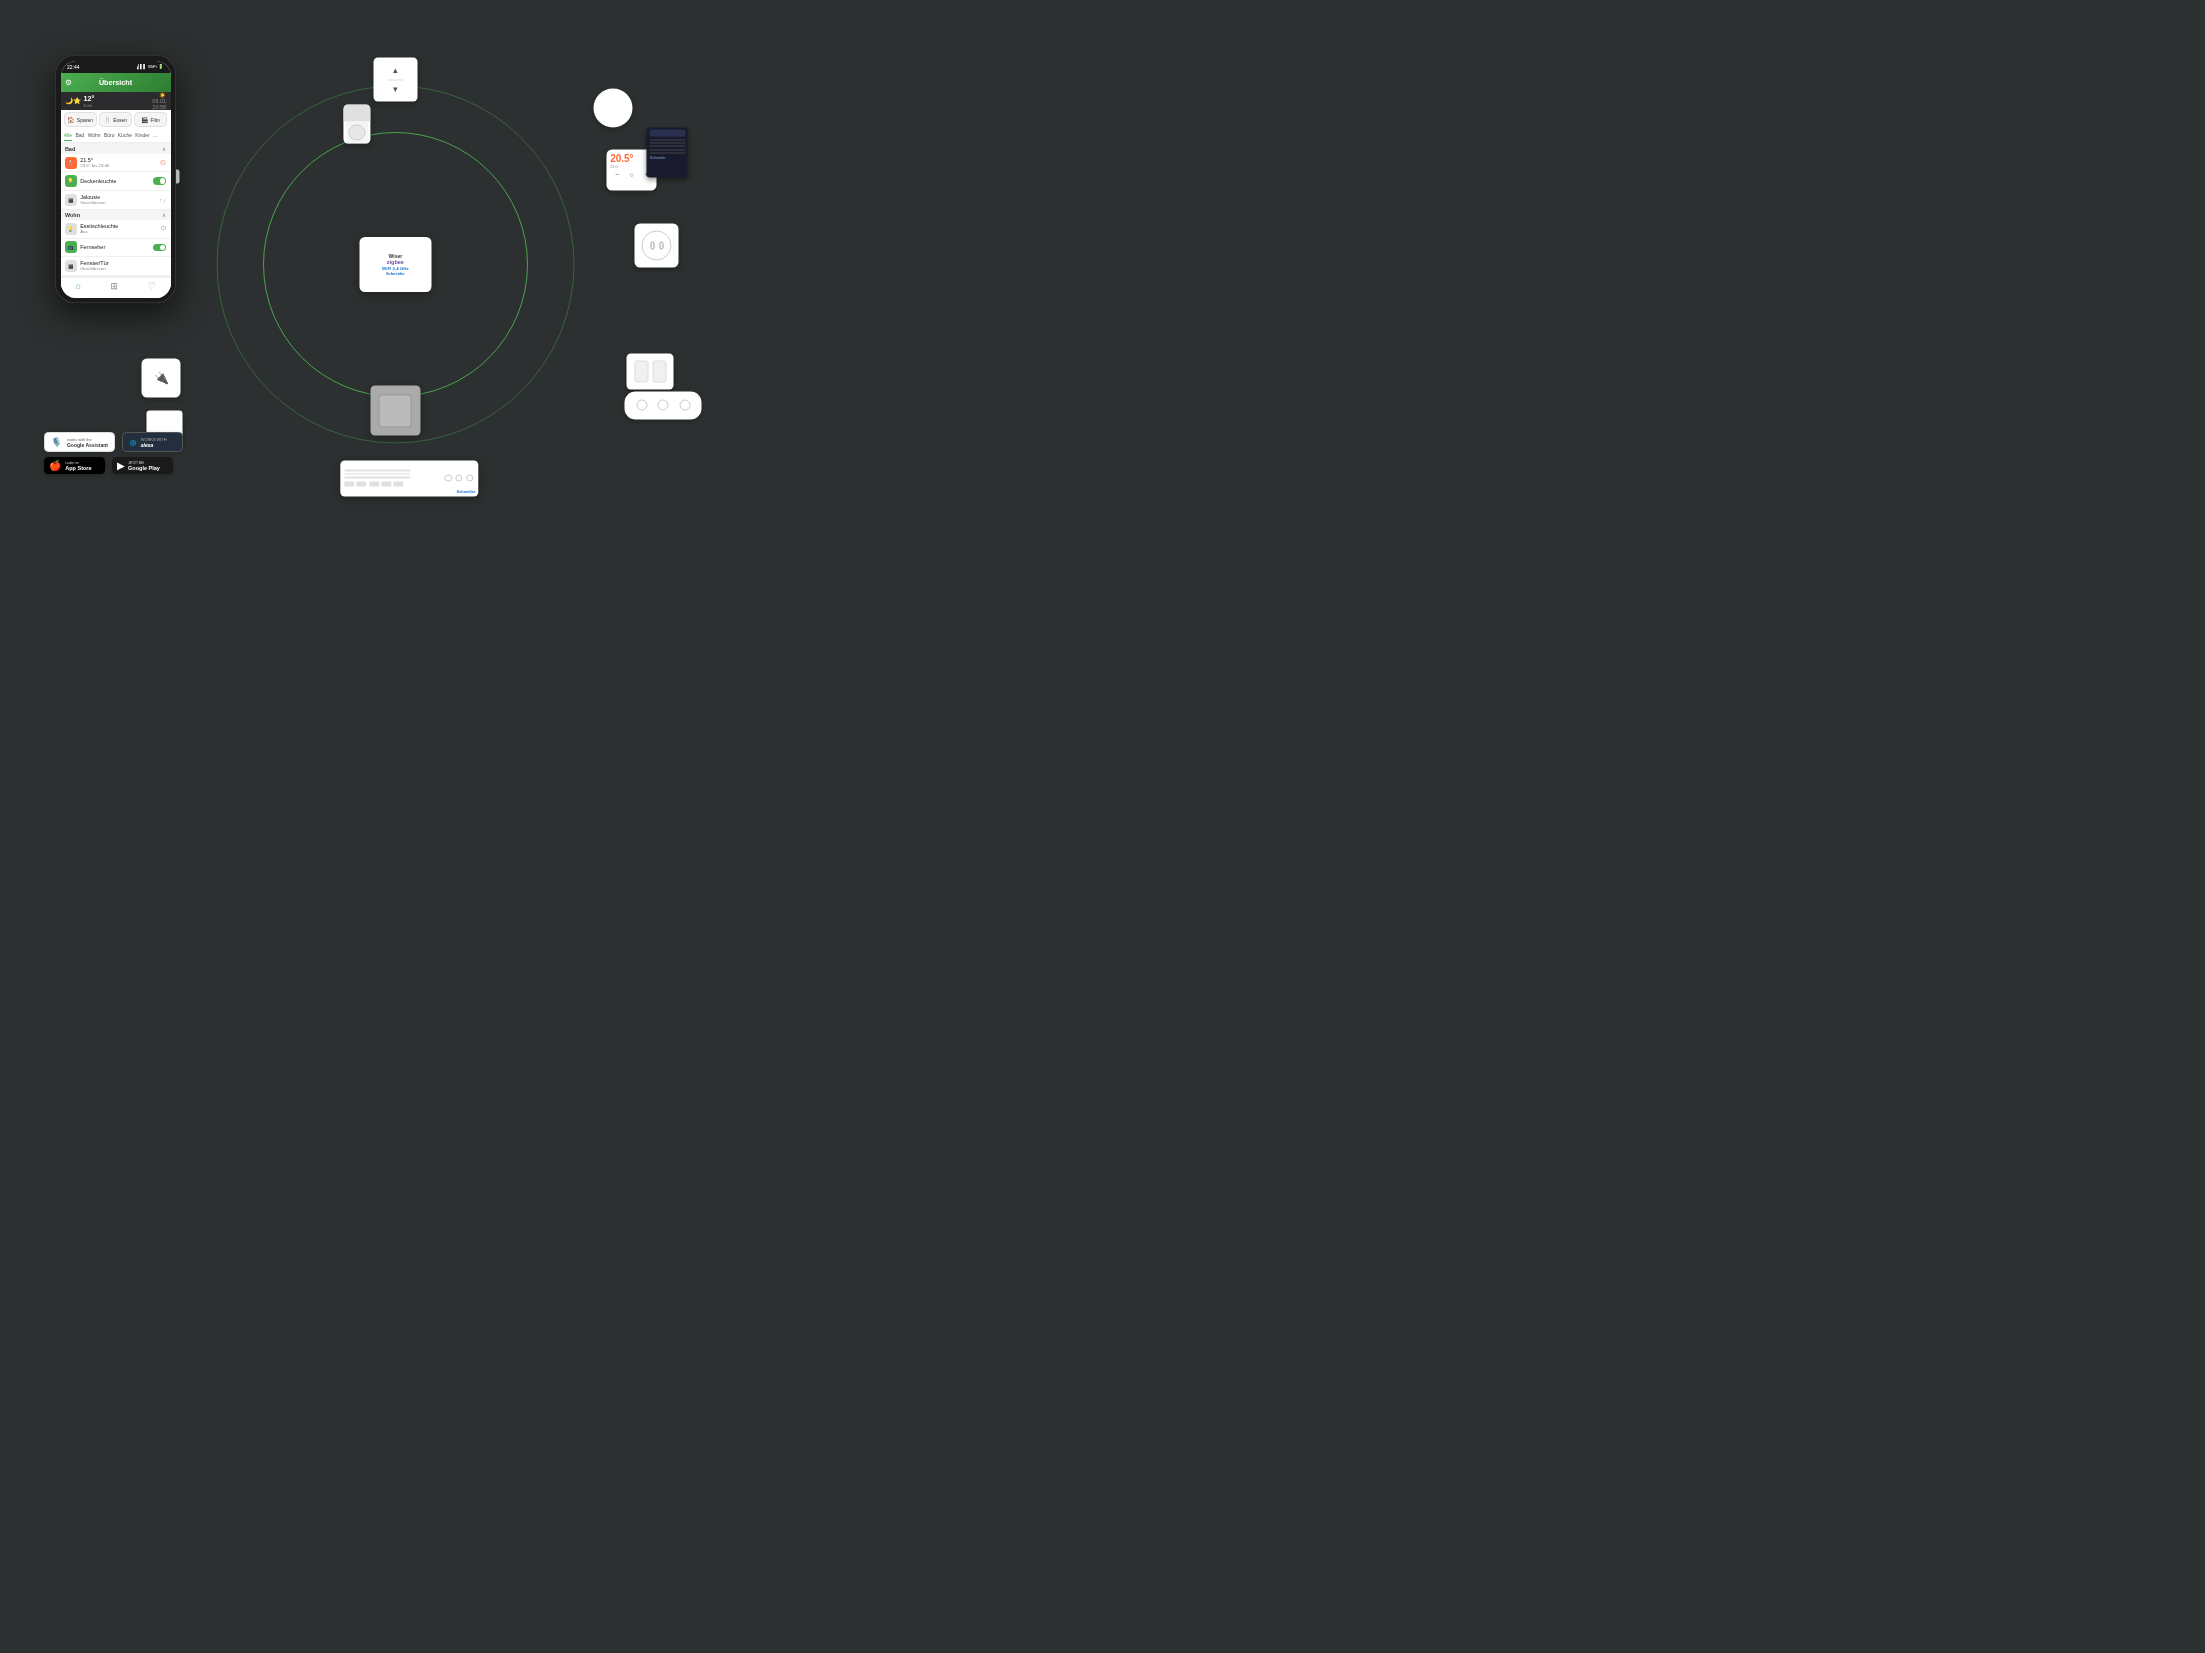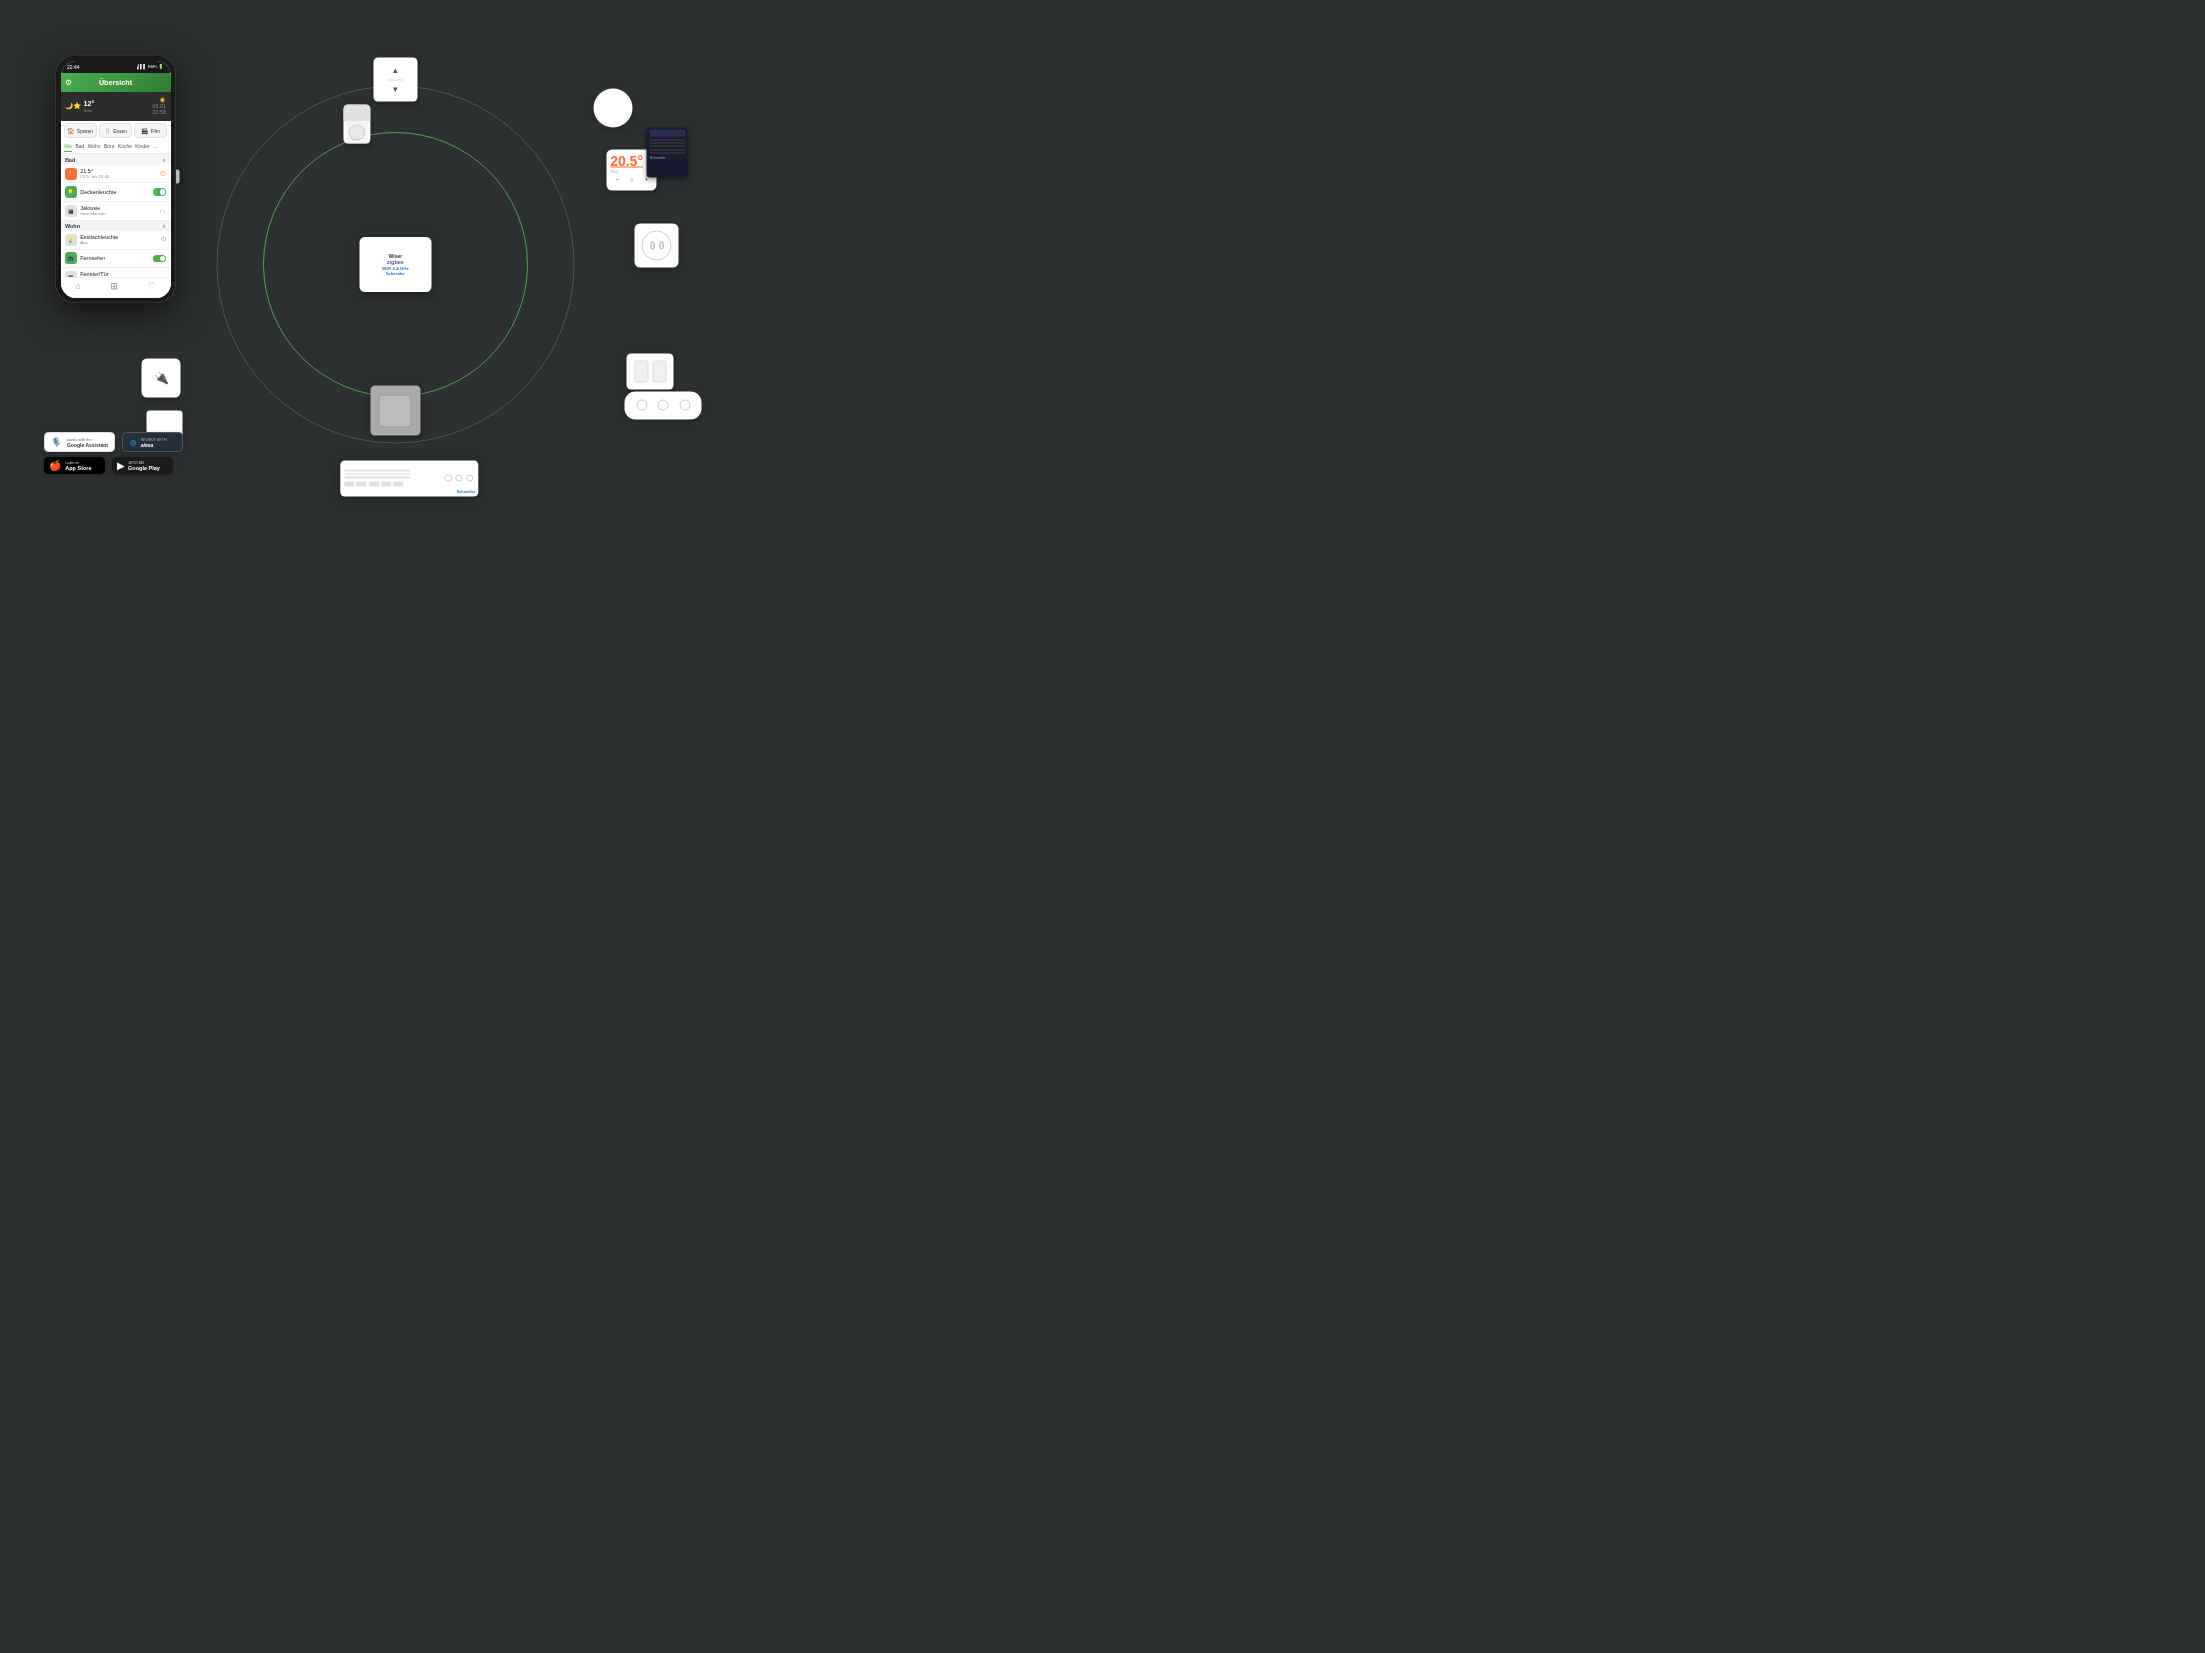--- a/index.html
+++ b/index.html
@@ -154,21 +154,21 @@
       color: white;
     }
 
     
     .weather-bar {
       background: #2c2c2e;
       display: flex;
       align-items: center;
       justify-content: space-between;
       padding: 2.2px 4.4px;
-      height: 29px;
+      height: 18px;
     }
 
     .weather-left {
       display: flex;
       align-items: center;
       gap: 2.2px;
     }
 
     .weather-moon { font-size: 6.6px; color: #aaa; }
     .weather-temp { font-size: 7.2px; color: white; font-weight: 600; }
@@ -446,21 +446,21 @@
       background: white;
       border-radius: 5.5px;
       width: 50px;
       height: 41px;
       box-shadow: 0 1.7px 5.5px rgba(0,0,0,0.25);
       padding: 3.3px;
       display: flex;
       flex-direction: column;
     }
 
-    .thermo-temp { font-size: 14px; font-weight: bold; color: #ff6b35; text-decoration: underline; }
+    .thermo-temp { font-size: 10px; font-weight: bold; color: #ff6b35; }
     .thermo-sub { font-size: 3.9px; color: #888; }
 
     .thermo-controls {
       display: flex;
       justify-content: space-around;
       margin-top: 2.2px;
       font-size: 6.6px;
       color: #555;
     }
 

